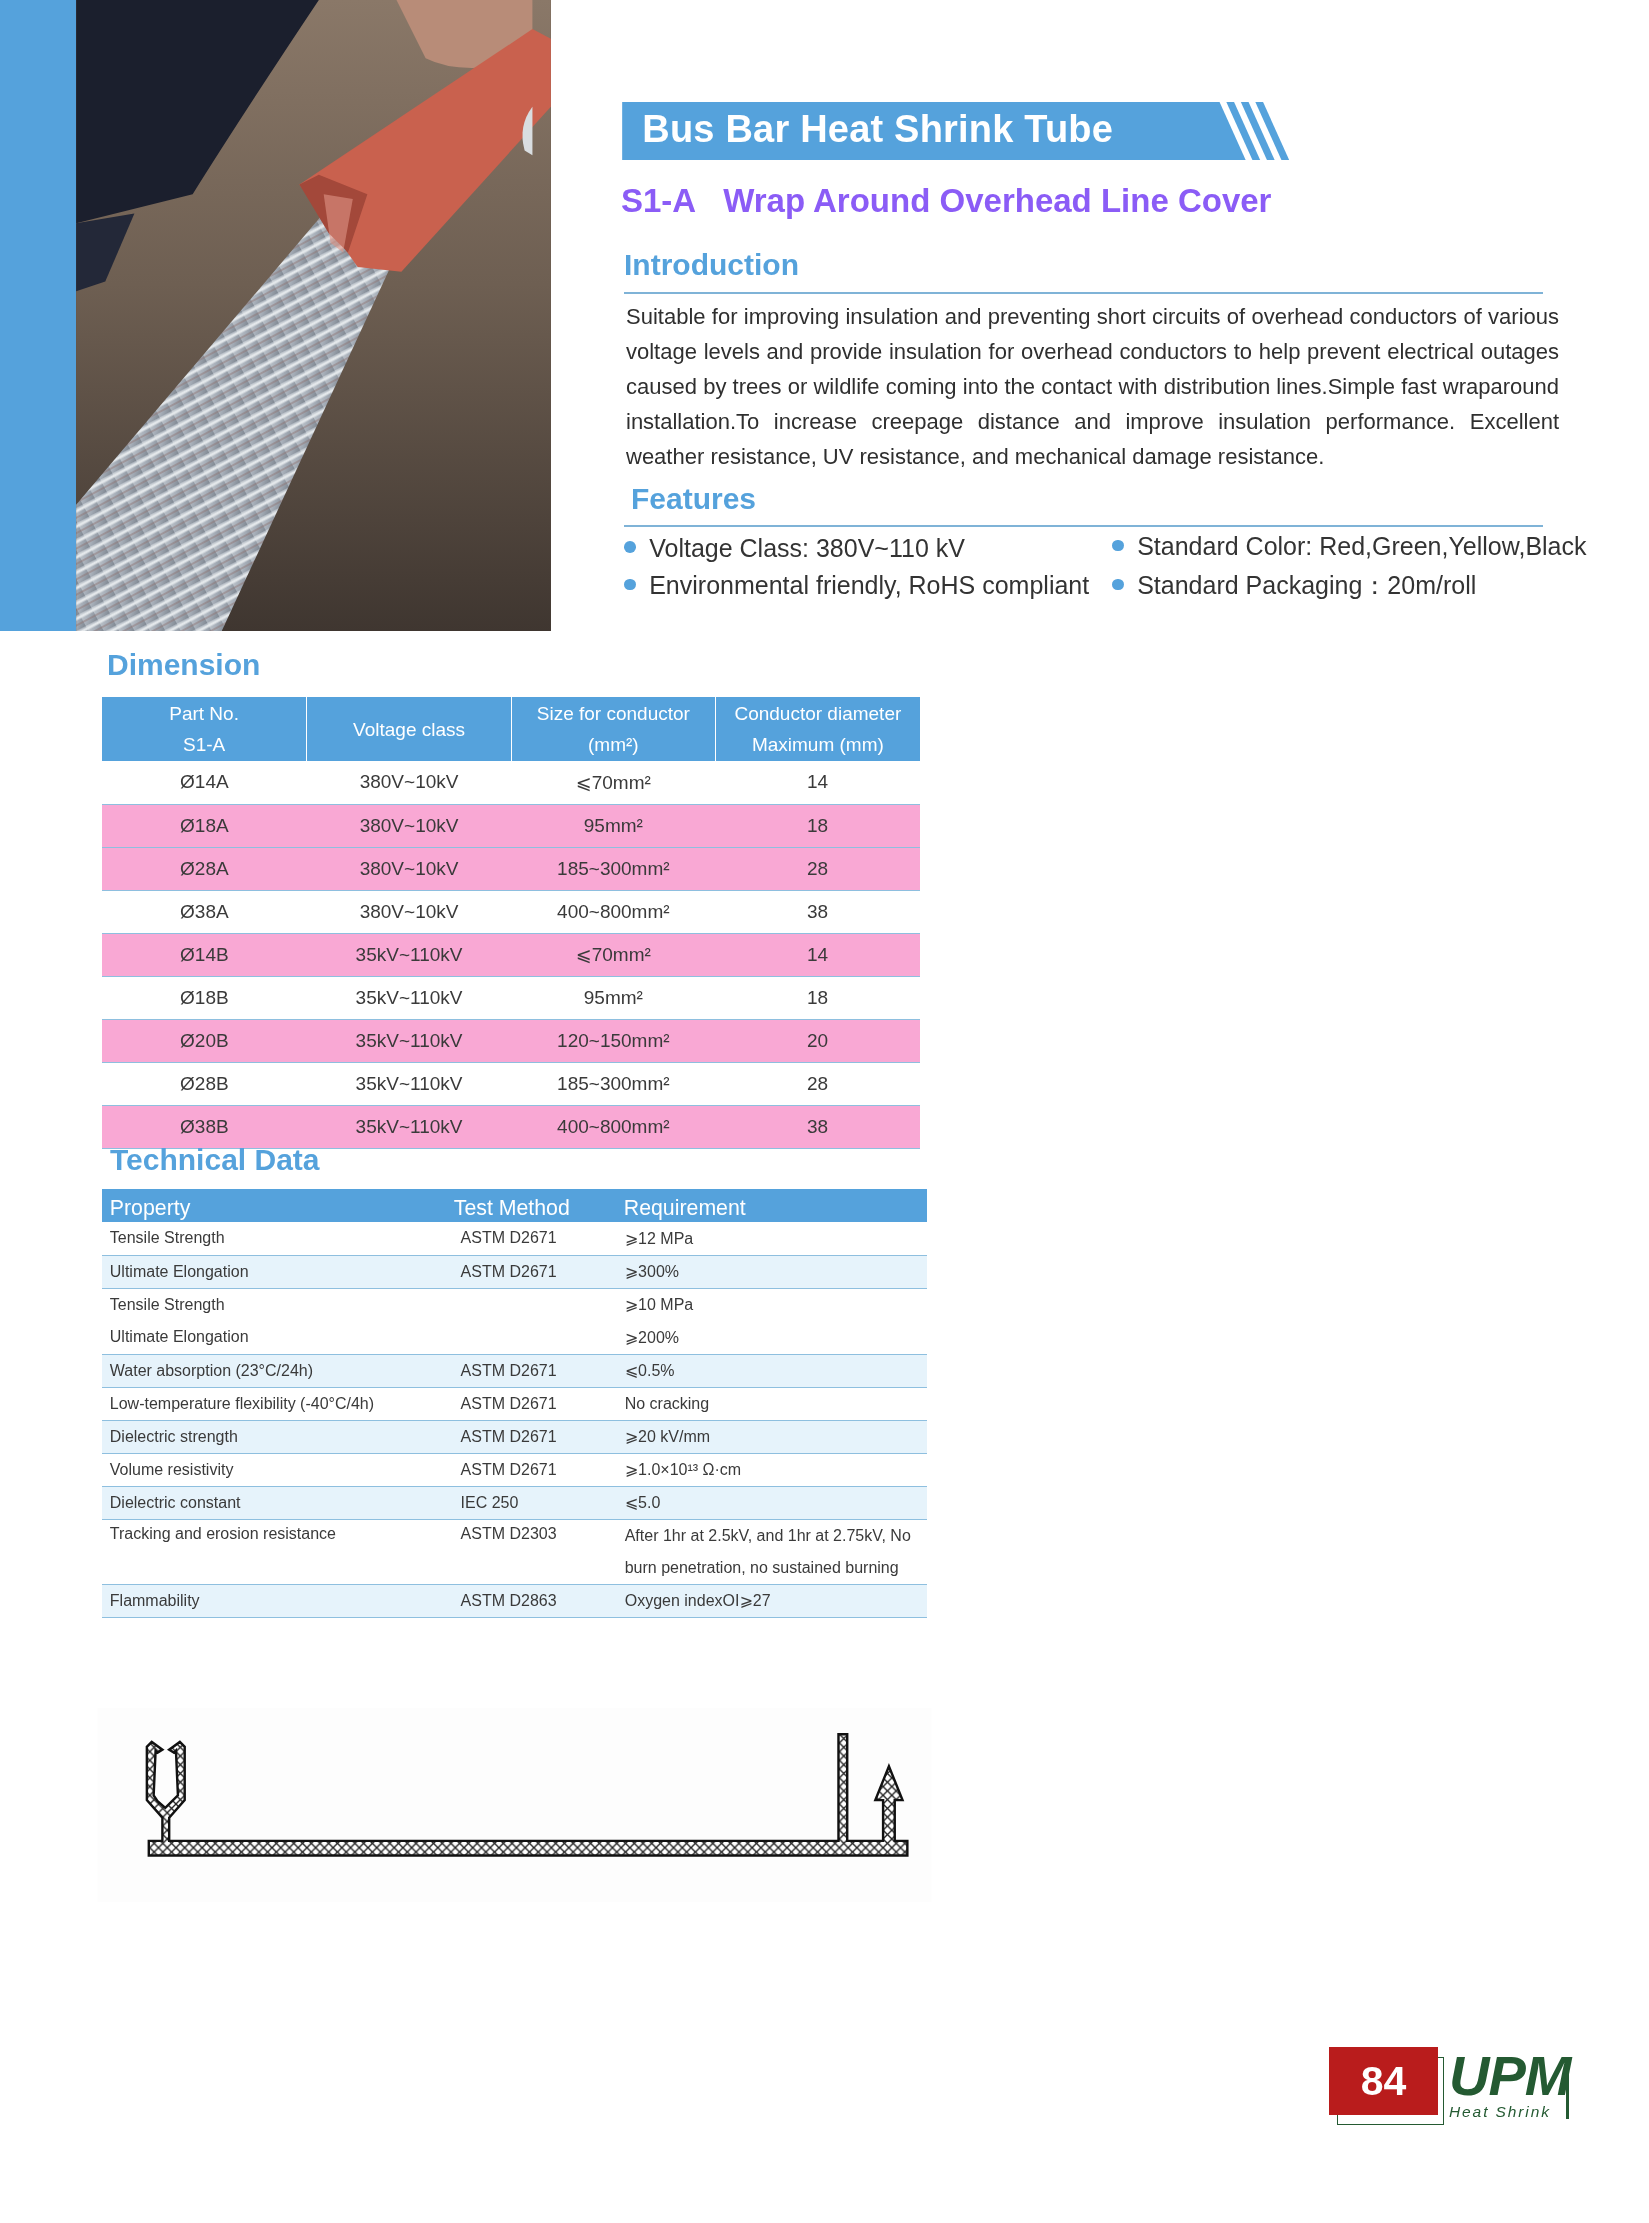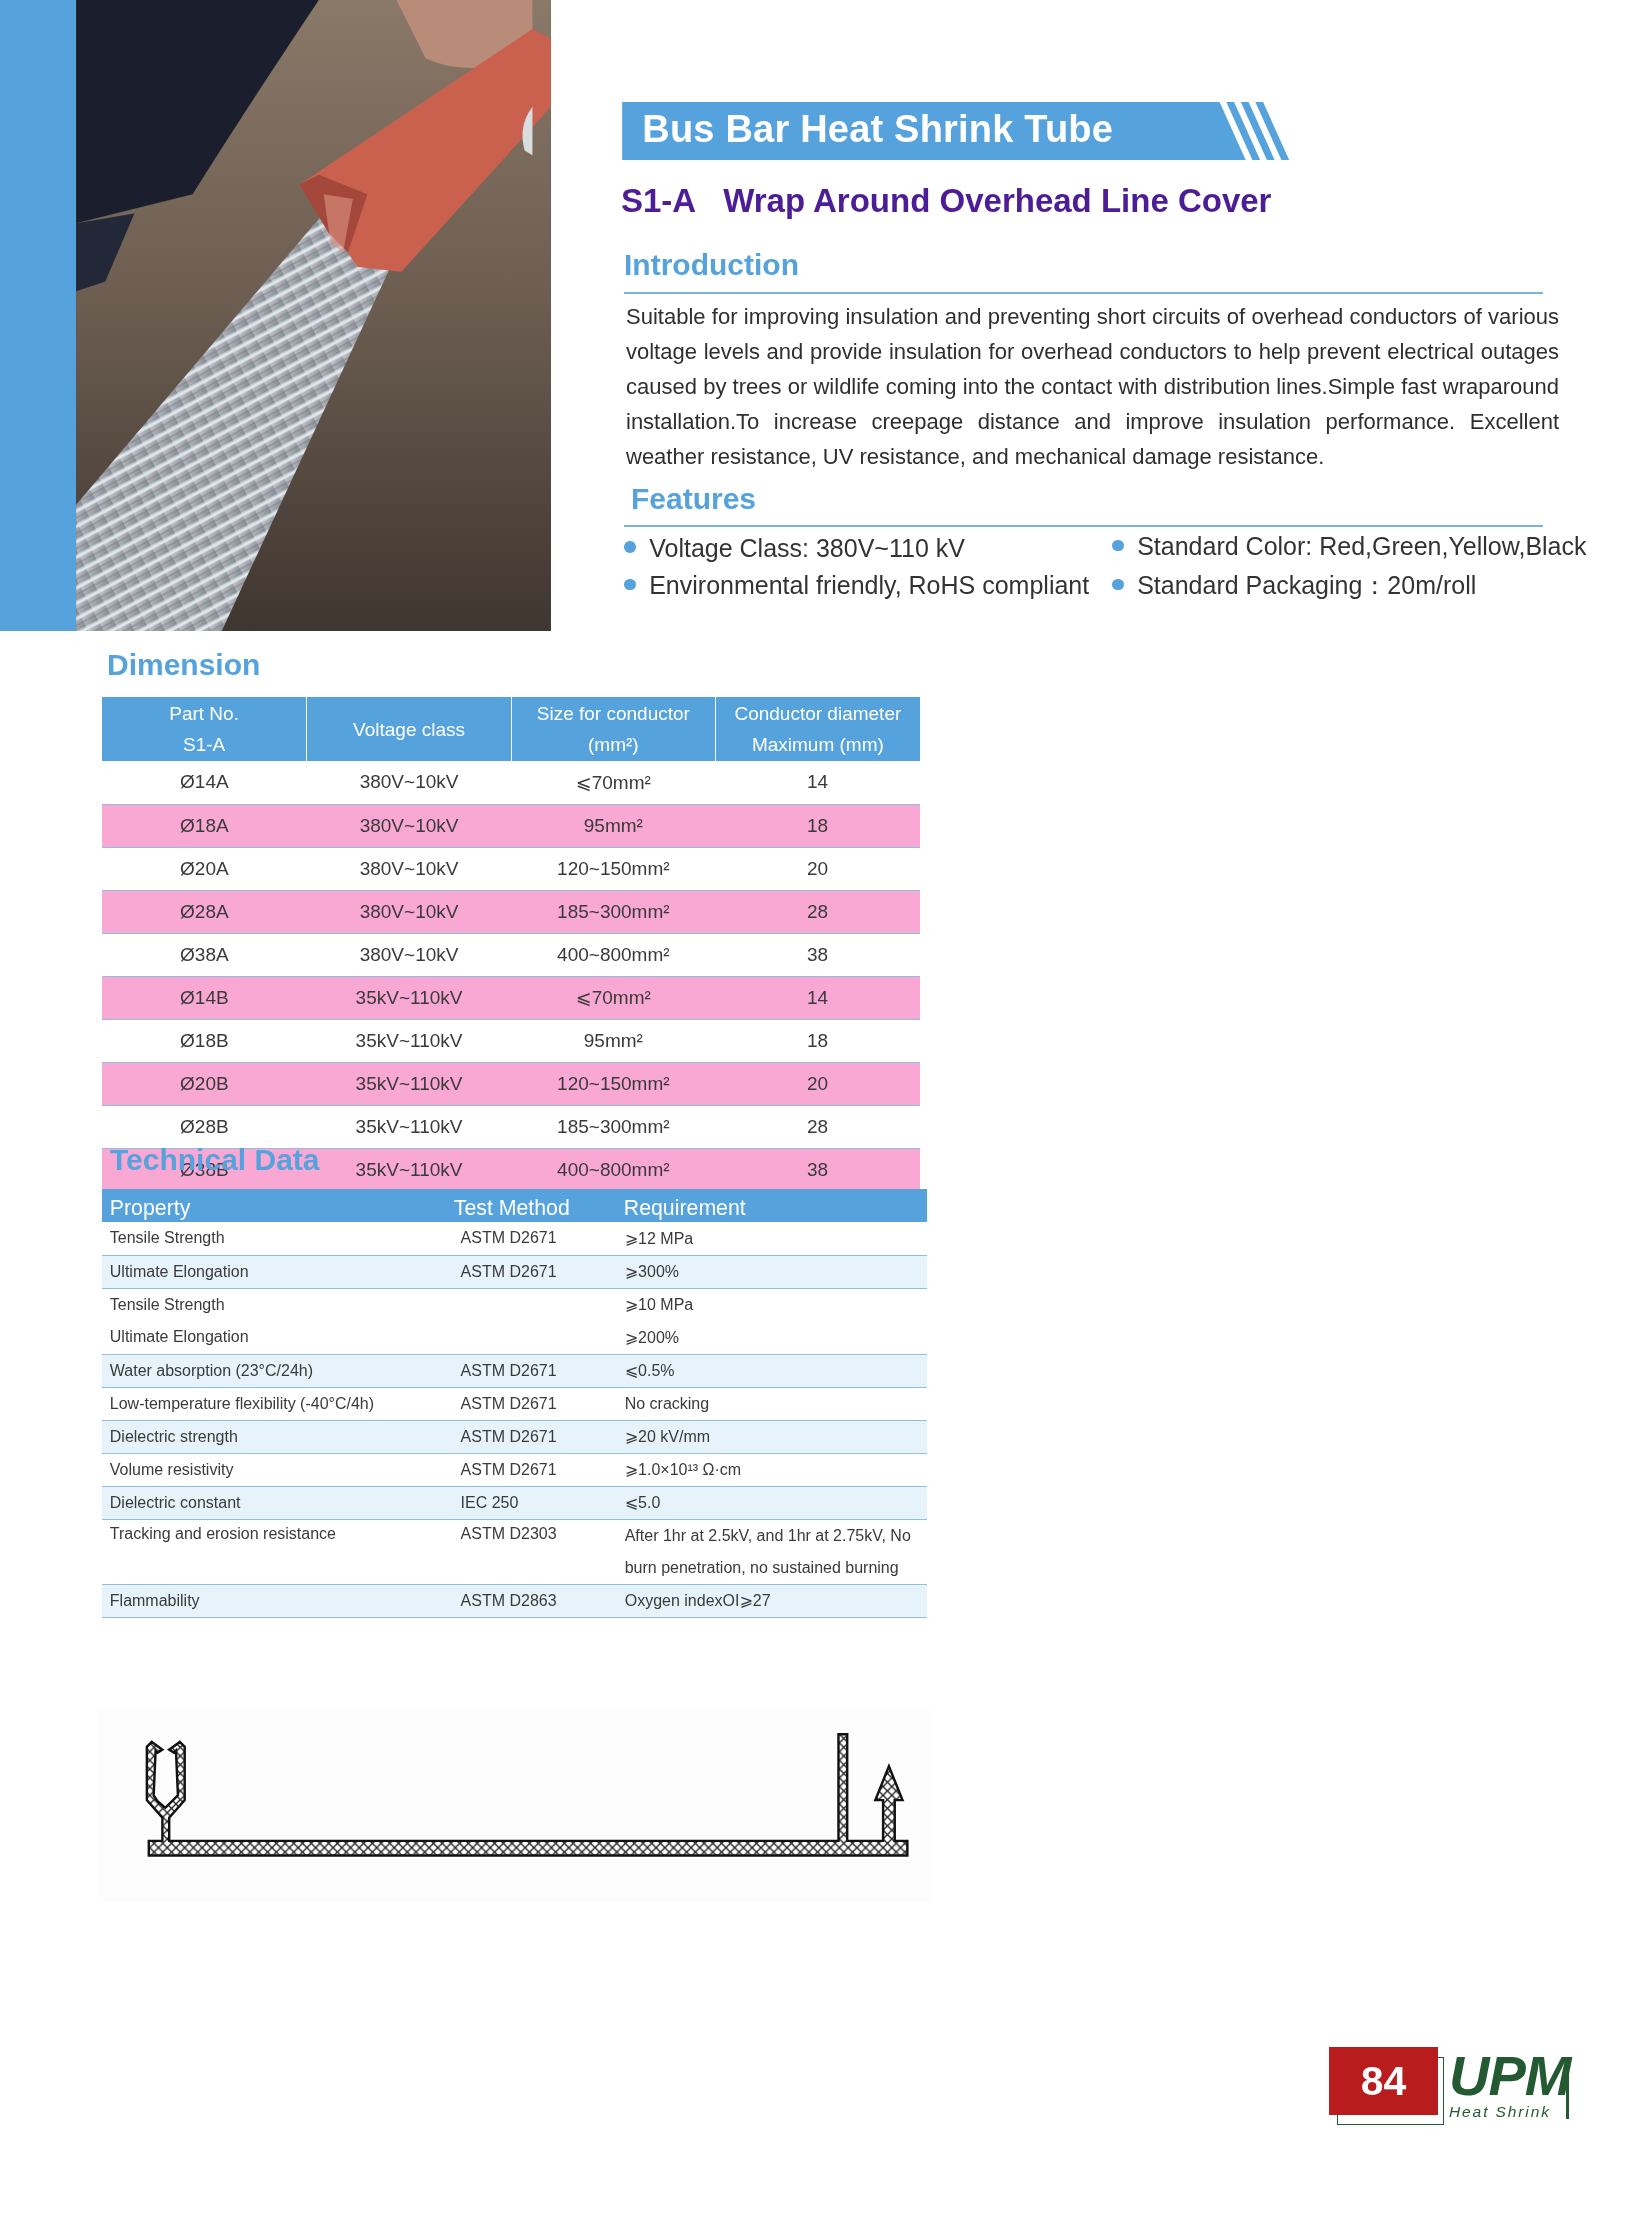--- a/index.html
+++ b/index.html
@@ -6,21 +6,21 @@
   html, body { width: 1650px; height: 2223px; background: #ffffff; }
   body { position: relative; font-family: "Liberation Sans", "DejaVu Sans", sans-serif; color: #333333; overflow: hidden; }
 
   .side-bar { position: absolute; left: 0; top: 0; width: 76px; height: 631px; background: #55a2dc; }
   .photo { position: absolute; left: 76px; top: 0; width: 475px; height: 631px; overflow: hidden; background: #5a4e44; }
 
   .title-bar { position: absolute; left: 621px; top: 102px; width: 679px; height: 58px; }
   .title-bar svg { position: absolute; left: 0; top: 0; }
   .title-text { position: absolute; left: 21.3px; top: 5.8px; font-size: 38px; font-weight: bold; color: #ffffff; letter-spacing: 0.2px; white-space: nowrap; }
 
-  .subtitle { position: absolute; left: 621px; top: 182px; font-size: 33px; font-weight: bold; color: #4c1d95; white-space: nowrap; }
+  .subtitle { position: absolute; left: 621px; top: 182px; font-size: 33px; font-weight: bold; color: #8b5cf6; white-space: nowrap; }
   .subtitle .code { margin-right: 27px; }
 
   .section-heading { position: absolute; font-size: 30px; font-weight: bold; color: #55a2dc; white-space: nowrap; }
   .rule { position: absolute; height: 1.9px; background: #7fb3d7; }
 
   .intro-text { position: absolute; left: 626px; top: 299px; width: 933px; font-size: 22px; line-height: 35px; color: #2f2f2f; text-align: justify; }
 
   .features { position: absolute; left: 624px; top: 532px; width: 970px; }
   .feature { position: absolute; font-size: 25px; color: #333333; white-space: nowrap; }
   .feature .dot { display: inline-block; width: 11.6px; height: 11.6px; border-radius: 50%; background: #55a2dc; margin-right: 13.6px; vertical-align: 3.9px; }
@@ -145,26 +145,20 @@
         <td>380V~10kV</td>
         <td>⩽70mm²</td>
         <td>14</td>
       </tr>
     <tr class="alt">
         <td>Ø18A</td>
         <td>380V~10kV</td>
         <td>95mm²</td>
         <td>18</td>
       </tr>
-    <tr>
-        <td>Ø20A</td>
-        <td>380V~10kV</td>
-        <td>120~150mm²</td>
-        <td>20</td>
-      </tr>
     <tr class="alt">
         <td>Ø28A</td>
         <td>380V~10kV</td>
         <td>185~300mm²</td>
         <td>28</td>
       </tr>
     <tr>
         <td>Ø38A</td>
         <td>380V~10kV</td>
         <td>400~800mm²</td>

